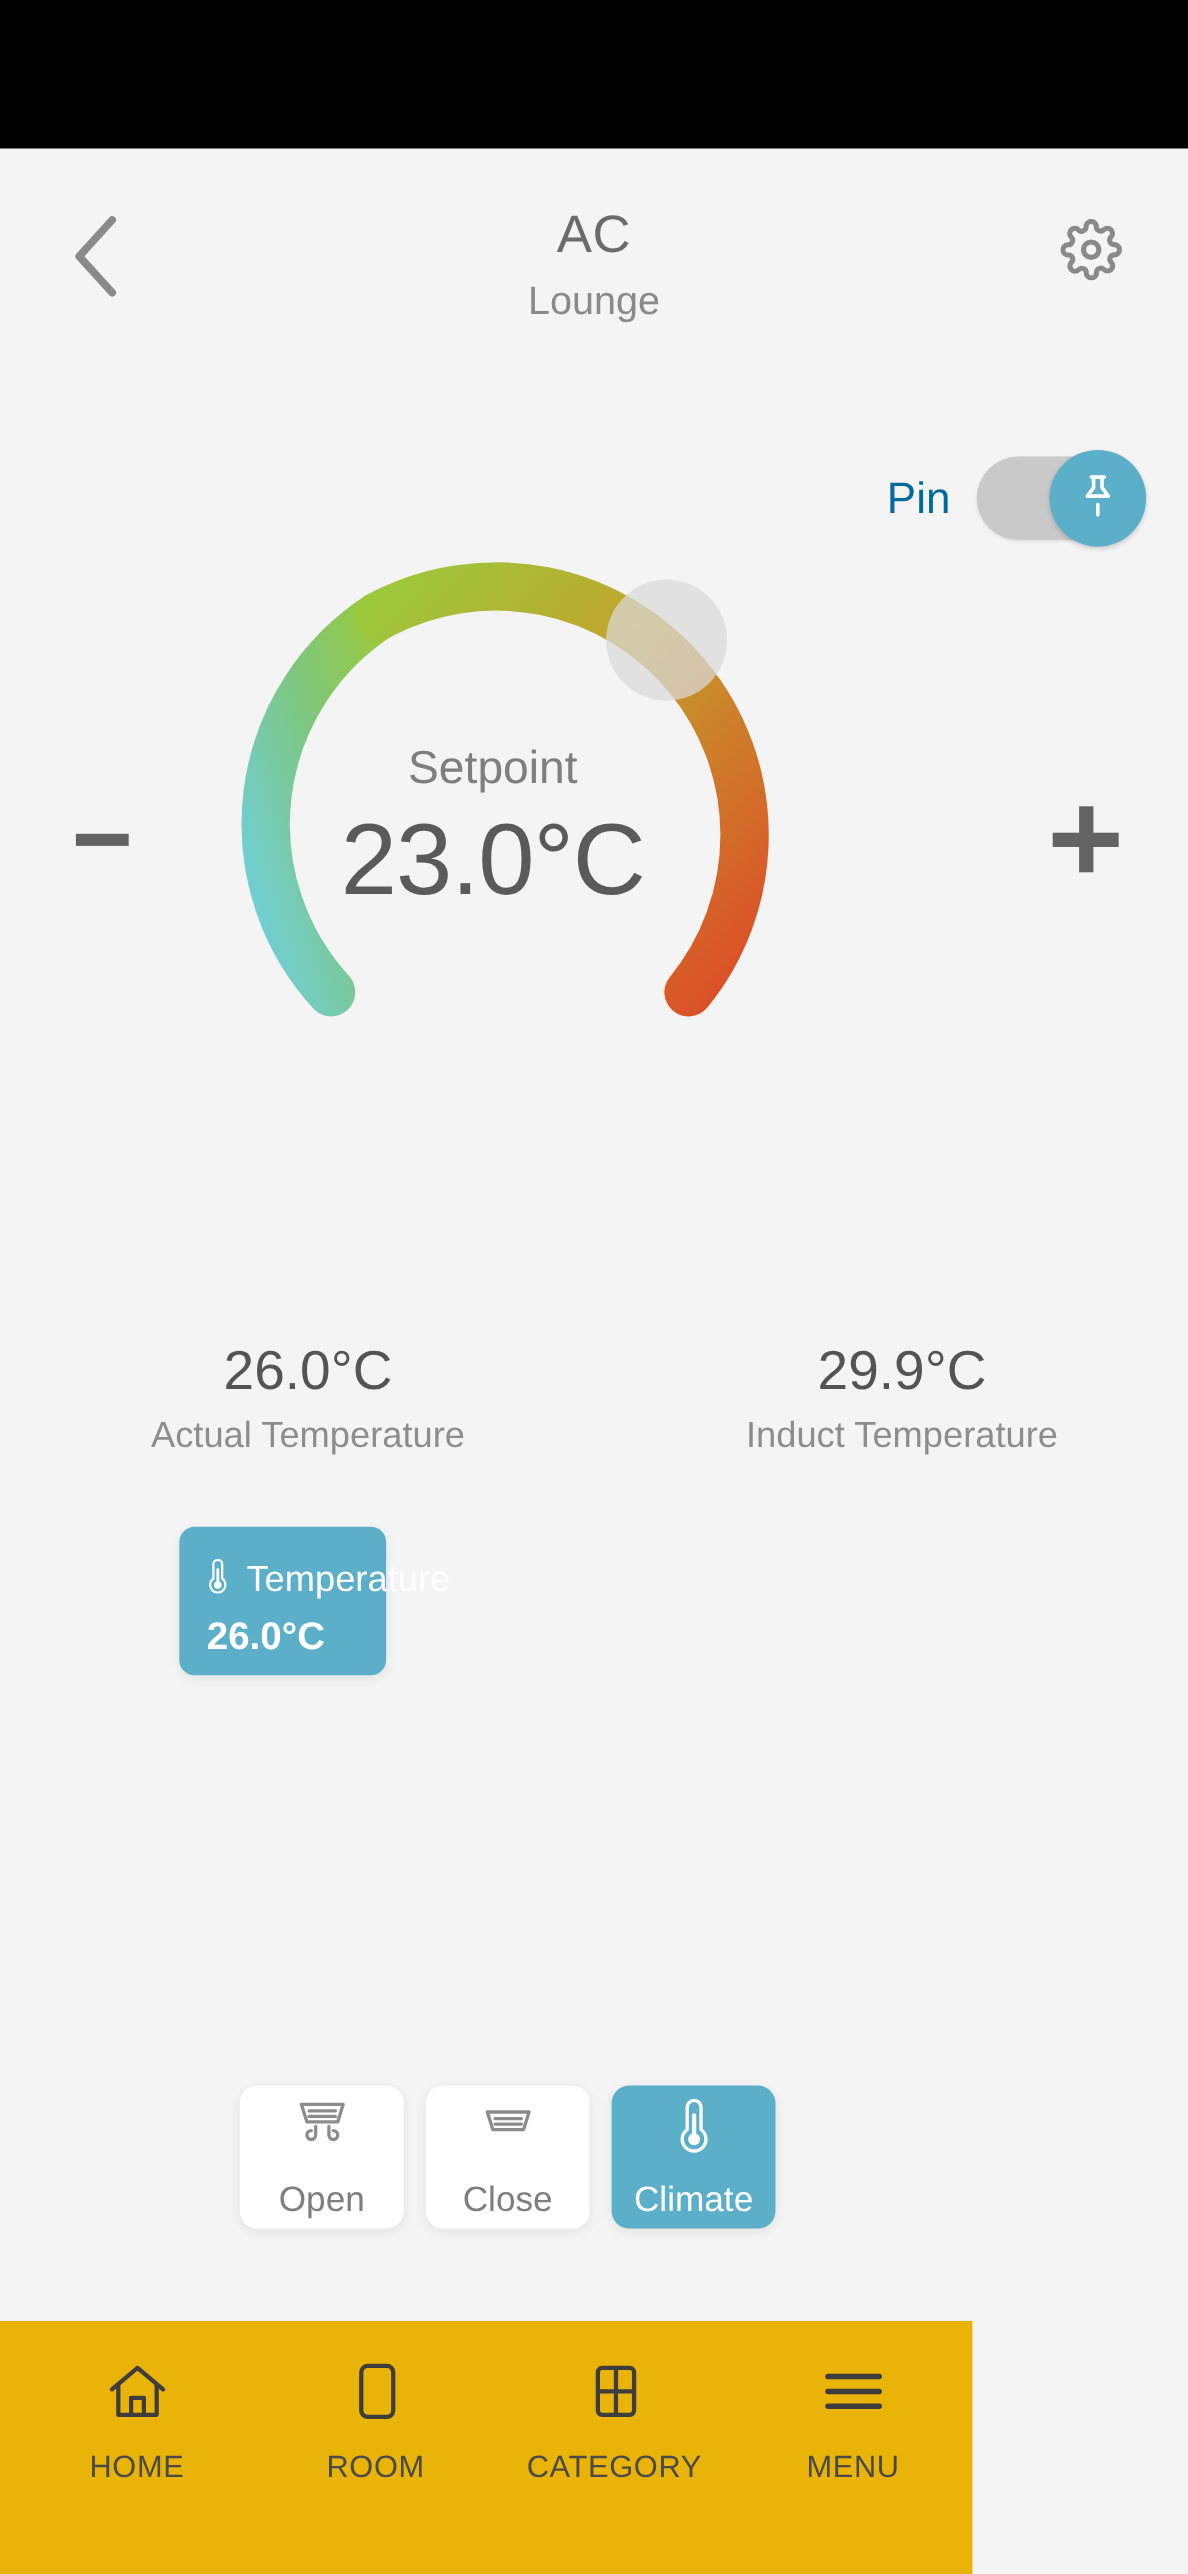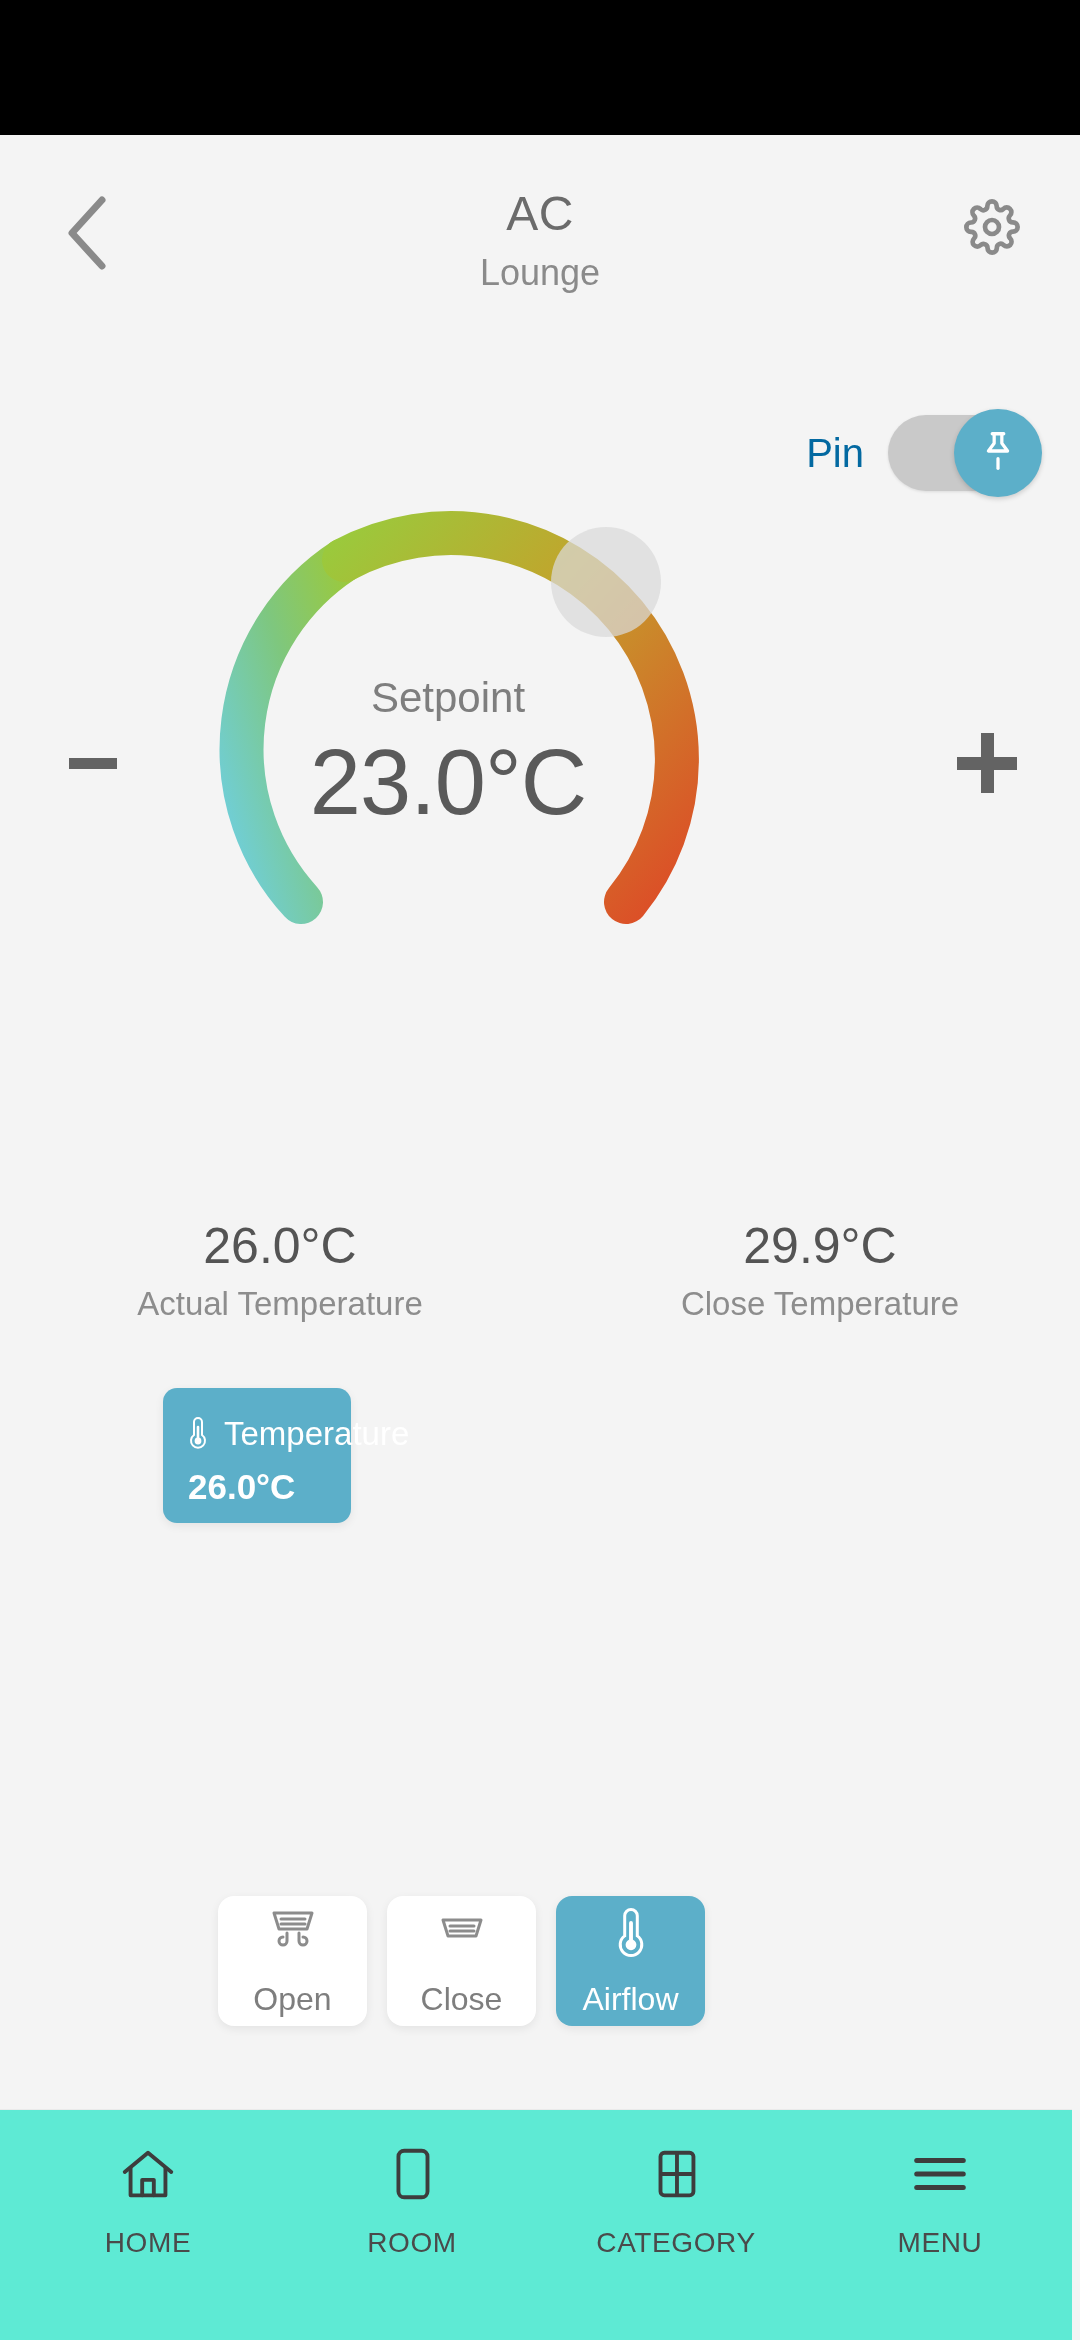--- a/index.html
+++ b/index.html
@@ -137,22 +137,22 @@
   }
   .action.inactive { background:#ffffff; }
   .action.active { background:#5cafc9; }
   .action-lbl { font-size:32px; line-height:36px; }
   .action.inactive .action-lbl { color:#7e7e7e; }
   .action.active .action-lbl { color:#ffffff; }
   .action-icon { height:54px; display:flex; align-items:center; justify-content:center; }
 
   
   .bottomnav {
-    position:absolute; bottom:0; left:0; width:1072px; height:230px;
-    background:#5eead4;
+    position:absolute; bottom:0; left:0; width:884px; height:230px;
+    background:#eab308;
     display:flex;
     box-shadow:0 -1px 0 rgba(0,0,0,0.04);
     padding-left:16px;
   }
   .navitem {
     flex:1; display:flex; flex-direction:column;
     align-items:center; justify-content:center; gap:20px;
     padding-bottom:50px;
   }
   .nav-icon { height:66px; display:flex; align-items:center; justify-content:center; }
@@ -249,21 +249,21 @@
     </div>
   </div>
 
   <div class="readings">
     <div class="reading">
       <div class="reading-val">26.0°C</div>
       <div class="reading-lbl">Actual Temperature</div>
     </div>
     <div class="reading">
       <div class="reading-val">29.9°C</div>
-      <div class="reading-lbl">Close Temperature</div>
+      <div class="reading-lbl">Induct Temperature</div>
     </div>
   </div>
 
   <div class="cards">
 
     <div class="card active">
       <div class="card-top">
         <span>
           <svg width="26" height="36" viewBox="0 0 24 36" fill="none" stroke="#ffffff" stroke-width="2" stroke-linecap="round">
             <path d="M12 4a4 4 0 0 1 4 4v13a7 7 0 1 1-8 0V8a4 4 0 0 1 4-4z"></path>
@@ -306,21 +306,21 @@
     </div>
 
     <div class="action active">
       <span class="action-icon">
         <svg width="38" height="54" viewBox="0 0 24 36" fill="none" stroke="#ffffff" stroke-width="2" stroke-linecap="round">
           <path d="M12 3a4.2 4.2 0 0 1 4.2 4.2v13.4a7.2 7.2 0 1 1-8.4 0V7.2A4.2 4.2 0 0 1 12 3z"></path>
           <circle cx="12" cy="26.5" r="3.6" fill="#ffffff" stroke="none"></circle>
           <path d="M12 12v11.5" stroke-width="2.6"></path>
         </svg>
       </span>
-      <span class="action-lbl">Airflow</span>
+      <span class="action-lbl">Climate</span>
     </div>
 
   </div>
 
   <div class="bottomnav">
 
     <div class="navitem">
       <span class="nav-icon">
         <svg width="62" height="62" viewBox="0 0 32 32" fill="none" stroke="#3d3d3d" stroke-width="2" stroke-linecap="round" stroke-linejoin="round">
           <path d="M4 15L16 5l12 10"></path>

